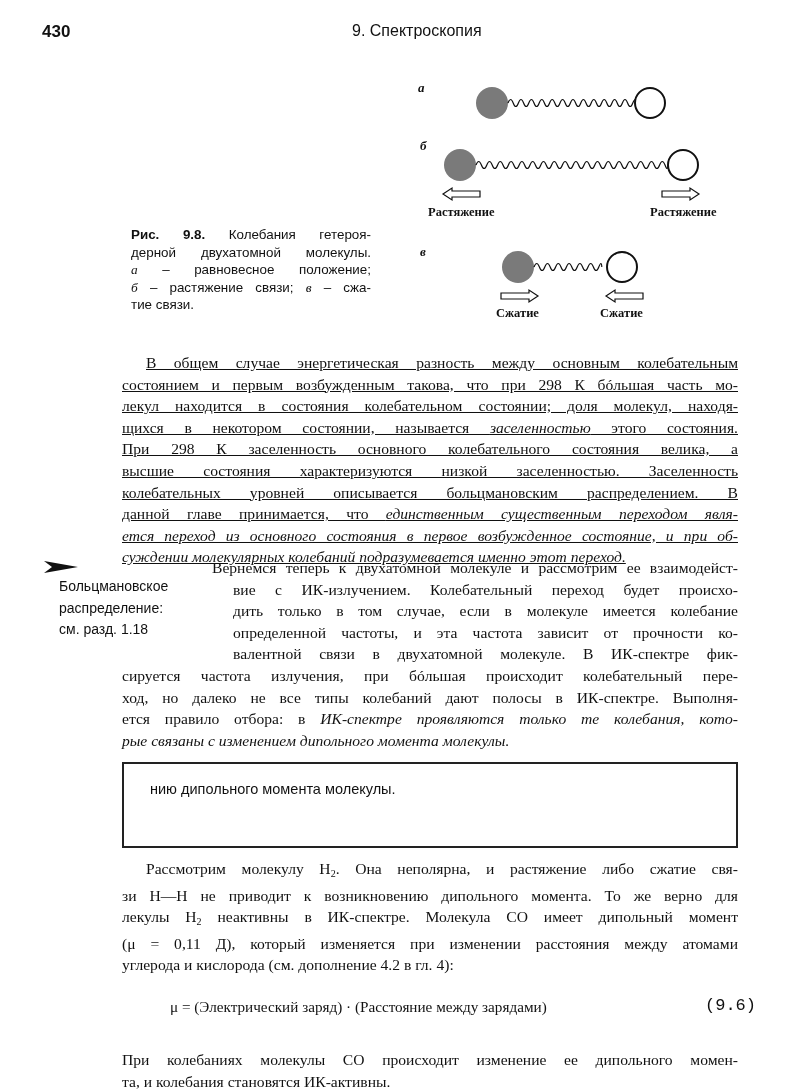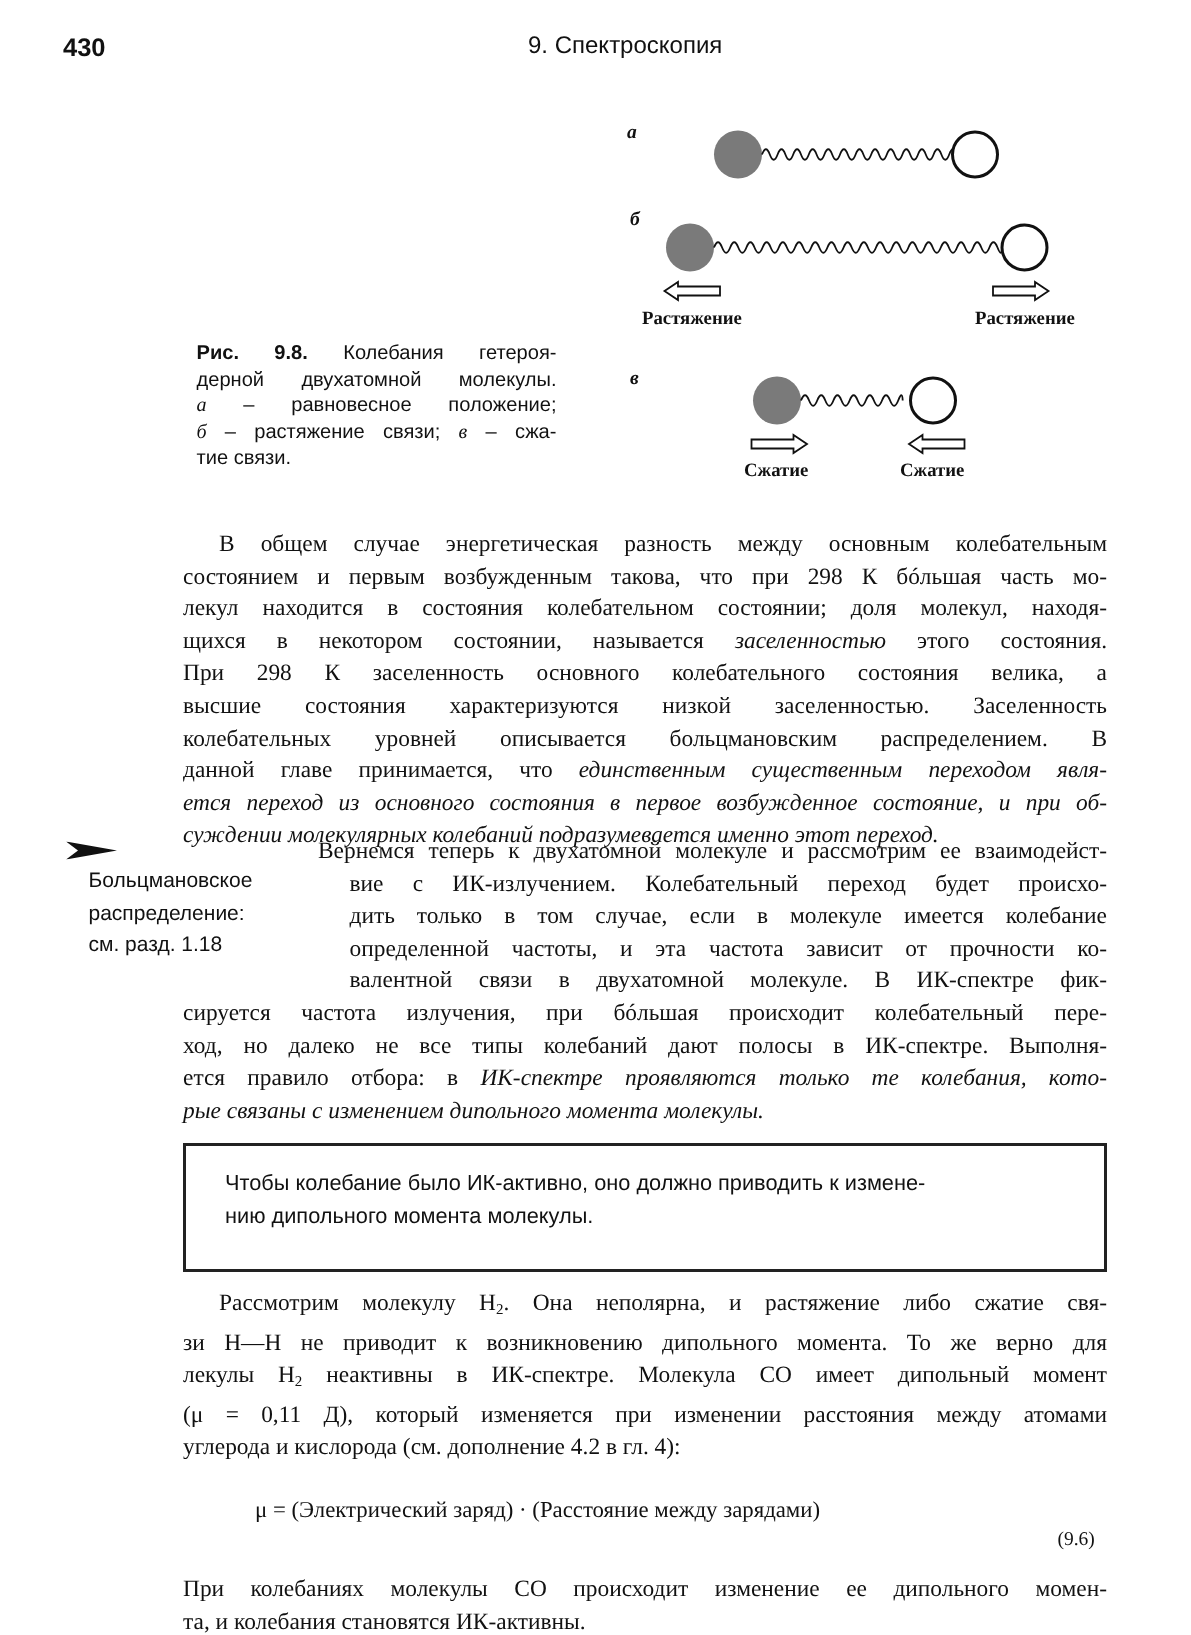--- a/index.html
+++ b/index.html
@@ -13,21 +13,21 @@
   .caption b { font-weight: bold; }
   .caption i { font-family: "Liberation Serif", serif; font-style: italic; }
   .body-text { font-family: "Liberation Serif", serif; font-size: 15.6px; line-height: 21.6px; text-align: justify; color: #111; }
   .line { display: block; white-space: nowrap; text-align-last: justify; }
   .line.last { text-align-last: left; }
   .it { font-style: italic; }
   .box { left: 122px; top: 762px; width: 616px; height: 86px; border: 2px solid #222; box-sizing: border-box; }
   .box-text { position: absolute; left: 26px; top: 14px; width: 560px; font-family: "Liberation Sans", sans-serif; font-size: 14.5px; line-height: 22px; }
   .margin-note { left: 59px; top: 576px; font-family: "Liberation Sans", sans-serif; font-size: 14px; line-height: 21.5px; }
   .equation { left: 170px; top: 998px; font-family: "Liberation Serif", serif; font-size: 15.2px; }
-  .eq-num { left: 705px; top: 1018px; font-family: Liberation Serif, serif; font-size: 13px; }
+  .eq-num { left: 705px; top: 996px; font-family: Liberation Mono, monospace; font-size: 17px; }
   .lbl { font-family: "Liberation Serif", serif; font-weight: bold; font-size: 12.5px; }
   sub { font-size: 10px; vertical-align: -3px; }
 </style>
 </head>
 <body>
 
 <div class="abs sans page-num">430</div>
 <div class="abs sans running-head">9. Спектроскопия</div>
 
 <div class="abs" style="left:400px; top:70px; width:340px; height:260px;">
@@ -76,21 +76,21 @@
 </div>
 
 <div class="abs caption">
   <span class="line"><b>Рис. 9.8.</b> <span>Колебания гетероя-</span></span>
   <span class="line">дерной двухатомной молекулы.</span>
   <span class="line"><i>а</i> <span>– равновесное положение;</span></span>
   <span class="line"><i>б</i> <span>– растяжение связи;</span> <i>в</i> <span>– сжа-</span></span>
   <span class="line last">тие связи.</span>
 </div>
 
-<div class="abs body-text" style="left:122px; top:352px; width:616px;">
+<div class="abs body-text" style="left:122px; top:352px; width:616px;text-decoration:underline;">
   <span class="line" style="padding-left:24px;">В общем случае энергетическая разность между основным колебательным</span>
   <span class="line">состоянием и первым возбужденным такова, что при 298 К бóльшая часть мо-</span>
   <span class="line">лекул находится в состояния колебательном состоянии; доля молекул, находя-</span>
   <span class="line"><span>щихся в некотором состоянии, называется </span><span class="it">заселенностью</span><span> этого состояния.</span></span>
   <span class="line">При 298 К заселенность основного колебательного состояния велика, а</span>
   <span class="line">высшие состояния характеризуются низкой заселенностью. Заселенность</span>
   <span class="line">колебательных уровней описывается больцмановским распределением. В</span>
   <span class="line"><span>данной главе принимается, что </span><span class="it">единственным существенным переходом явля-</span></span>
   <span class="line it">ется переход из основного состояния в первое возбужденное состояние, и при об-</span>
   <span class="line last it">суждении молекулярных колебаний подразумевается именно этот переход.</span>
@@ -114,21 +114,20 @@
 </div>
 <div class="abs body-text" style="left:122px; top:665px; width:616px;">
   <span class="line">сируется частота излучения, при бóльшая происходит колебательный пере-</span>
   <span class="line">ход, но далеко не все типы колебаний дают полосы в ИК-спектре. Выполня-</span>
   <span class="line"><span>ется правило отбора: в </span><span class="it">ИК-спектре проявляются только те колебания, кото-</span></span>
   <span class="line last it">рые связаны с изменением дипольного момента молекулы.</span>
 </div>
 
 <div class="abs box">
   <div class="box-text">
-    <div>Чтобы колебание было ИК-активно, оно должно приводить к измене-</div>
     <div>нию дипольного момента молекулы.</div>
   </div>
 </div>
 
 <div class="abs body-text" style="left:122px; top:858px; width:616px;">
   <span class="line" style="padding-left:24px;"><span>Рассмотрим молекулу H</span><sub>2</sub><span>. Она неполярна, и растяжение либо сжатие свя-</span></span>
   <span class="line">зи H—H не приводит к возникновению дипольного момента. То же верно для</span>
   <span class="line"><span>лекулы H</span><sub>2</sub><span> неактивны в ИК-спектре. Молекула CO имеет дипольный момент</span></span>
   <span class="line">(μ = 0,11 Д), который изменяется при изменении расстояния между атомами</span>
   <span class="line last">углерода и кислорода (см. дополнение 4.2 в гл. 4):</span>

